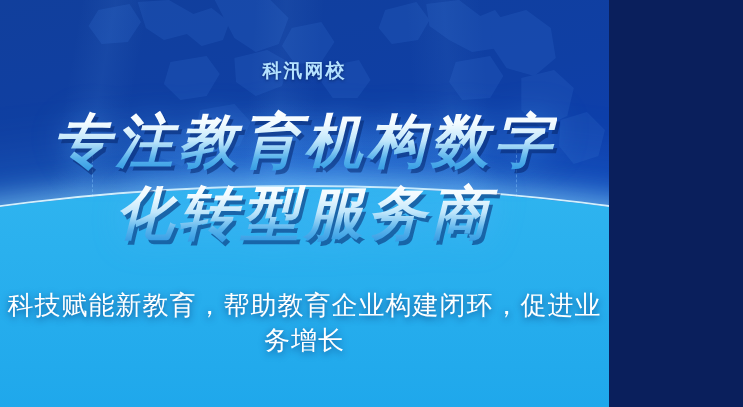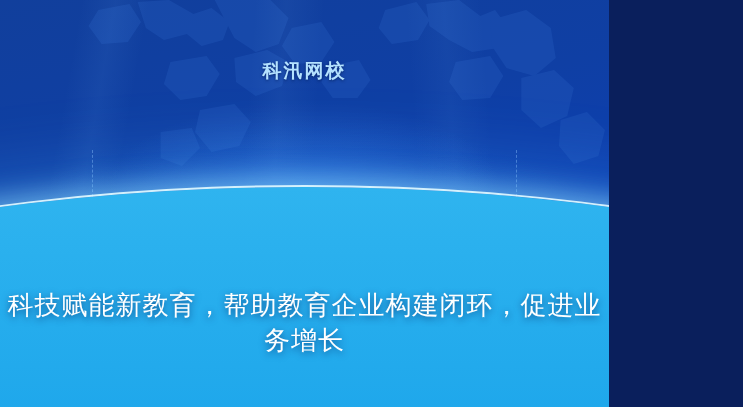--- a/index.html
+++ b/index.html
@@ -207,18 +207,20 @@
   </div>
 
   <div class="atmosphere"></div>
   <div class="earth"></div>
   <div class="earth-rim"></div>
 
   <div class="content">
     <div class="eyebrow">科汛网校</div>
 
     <div class="headline">
+      <span class="line line1">专注教育机构数字</span>
+      <span class="line line2">化转型服务商</span>
     </div>
   </div>
 
   <div class="subtitle">科技赋能新教育，帮助教育企业构建闭环，促进业务增长</div>
 
 </div>
 
 </body></html>

